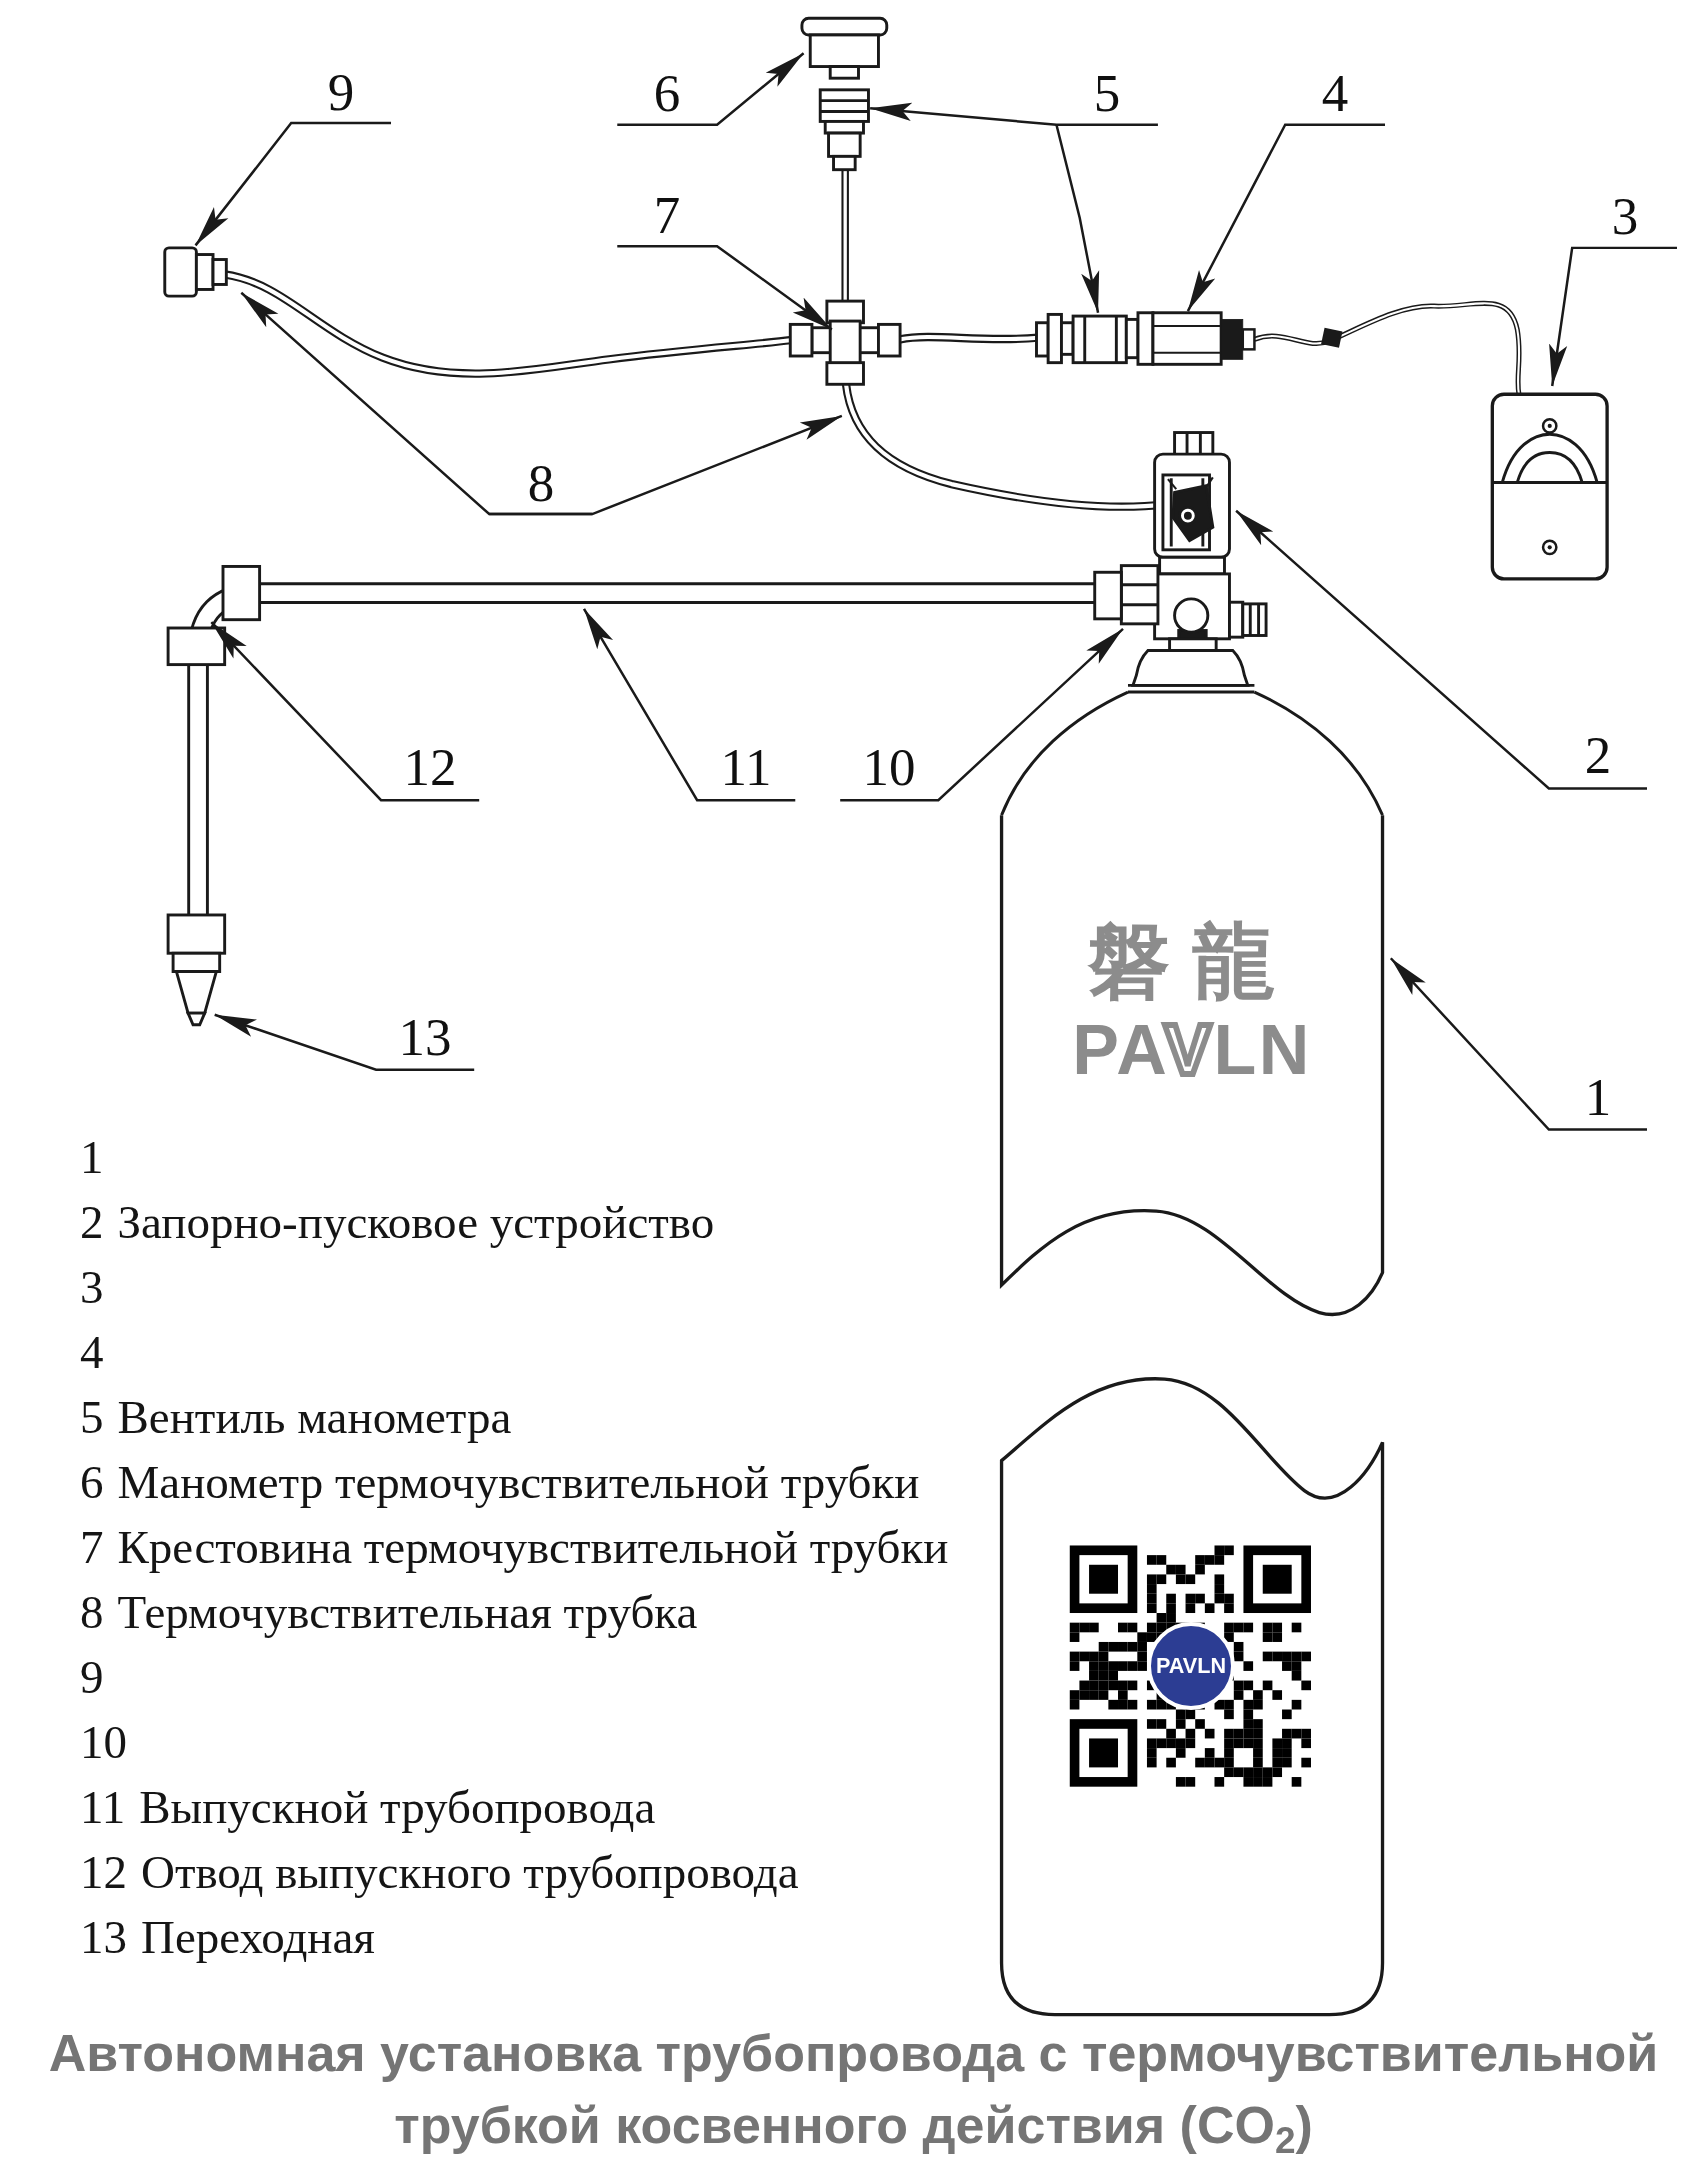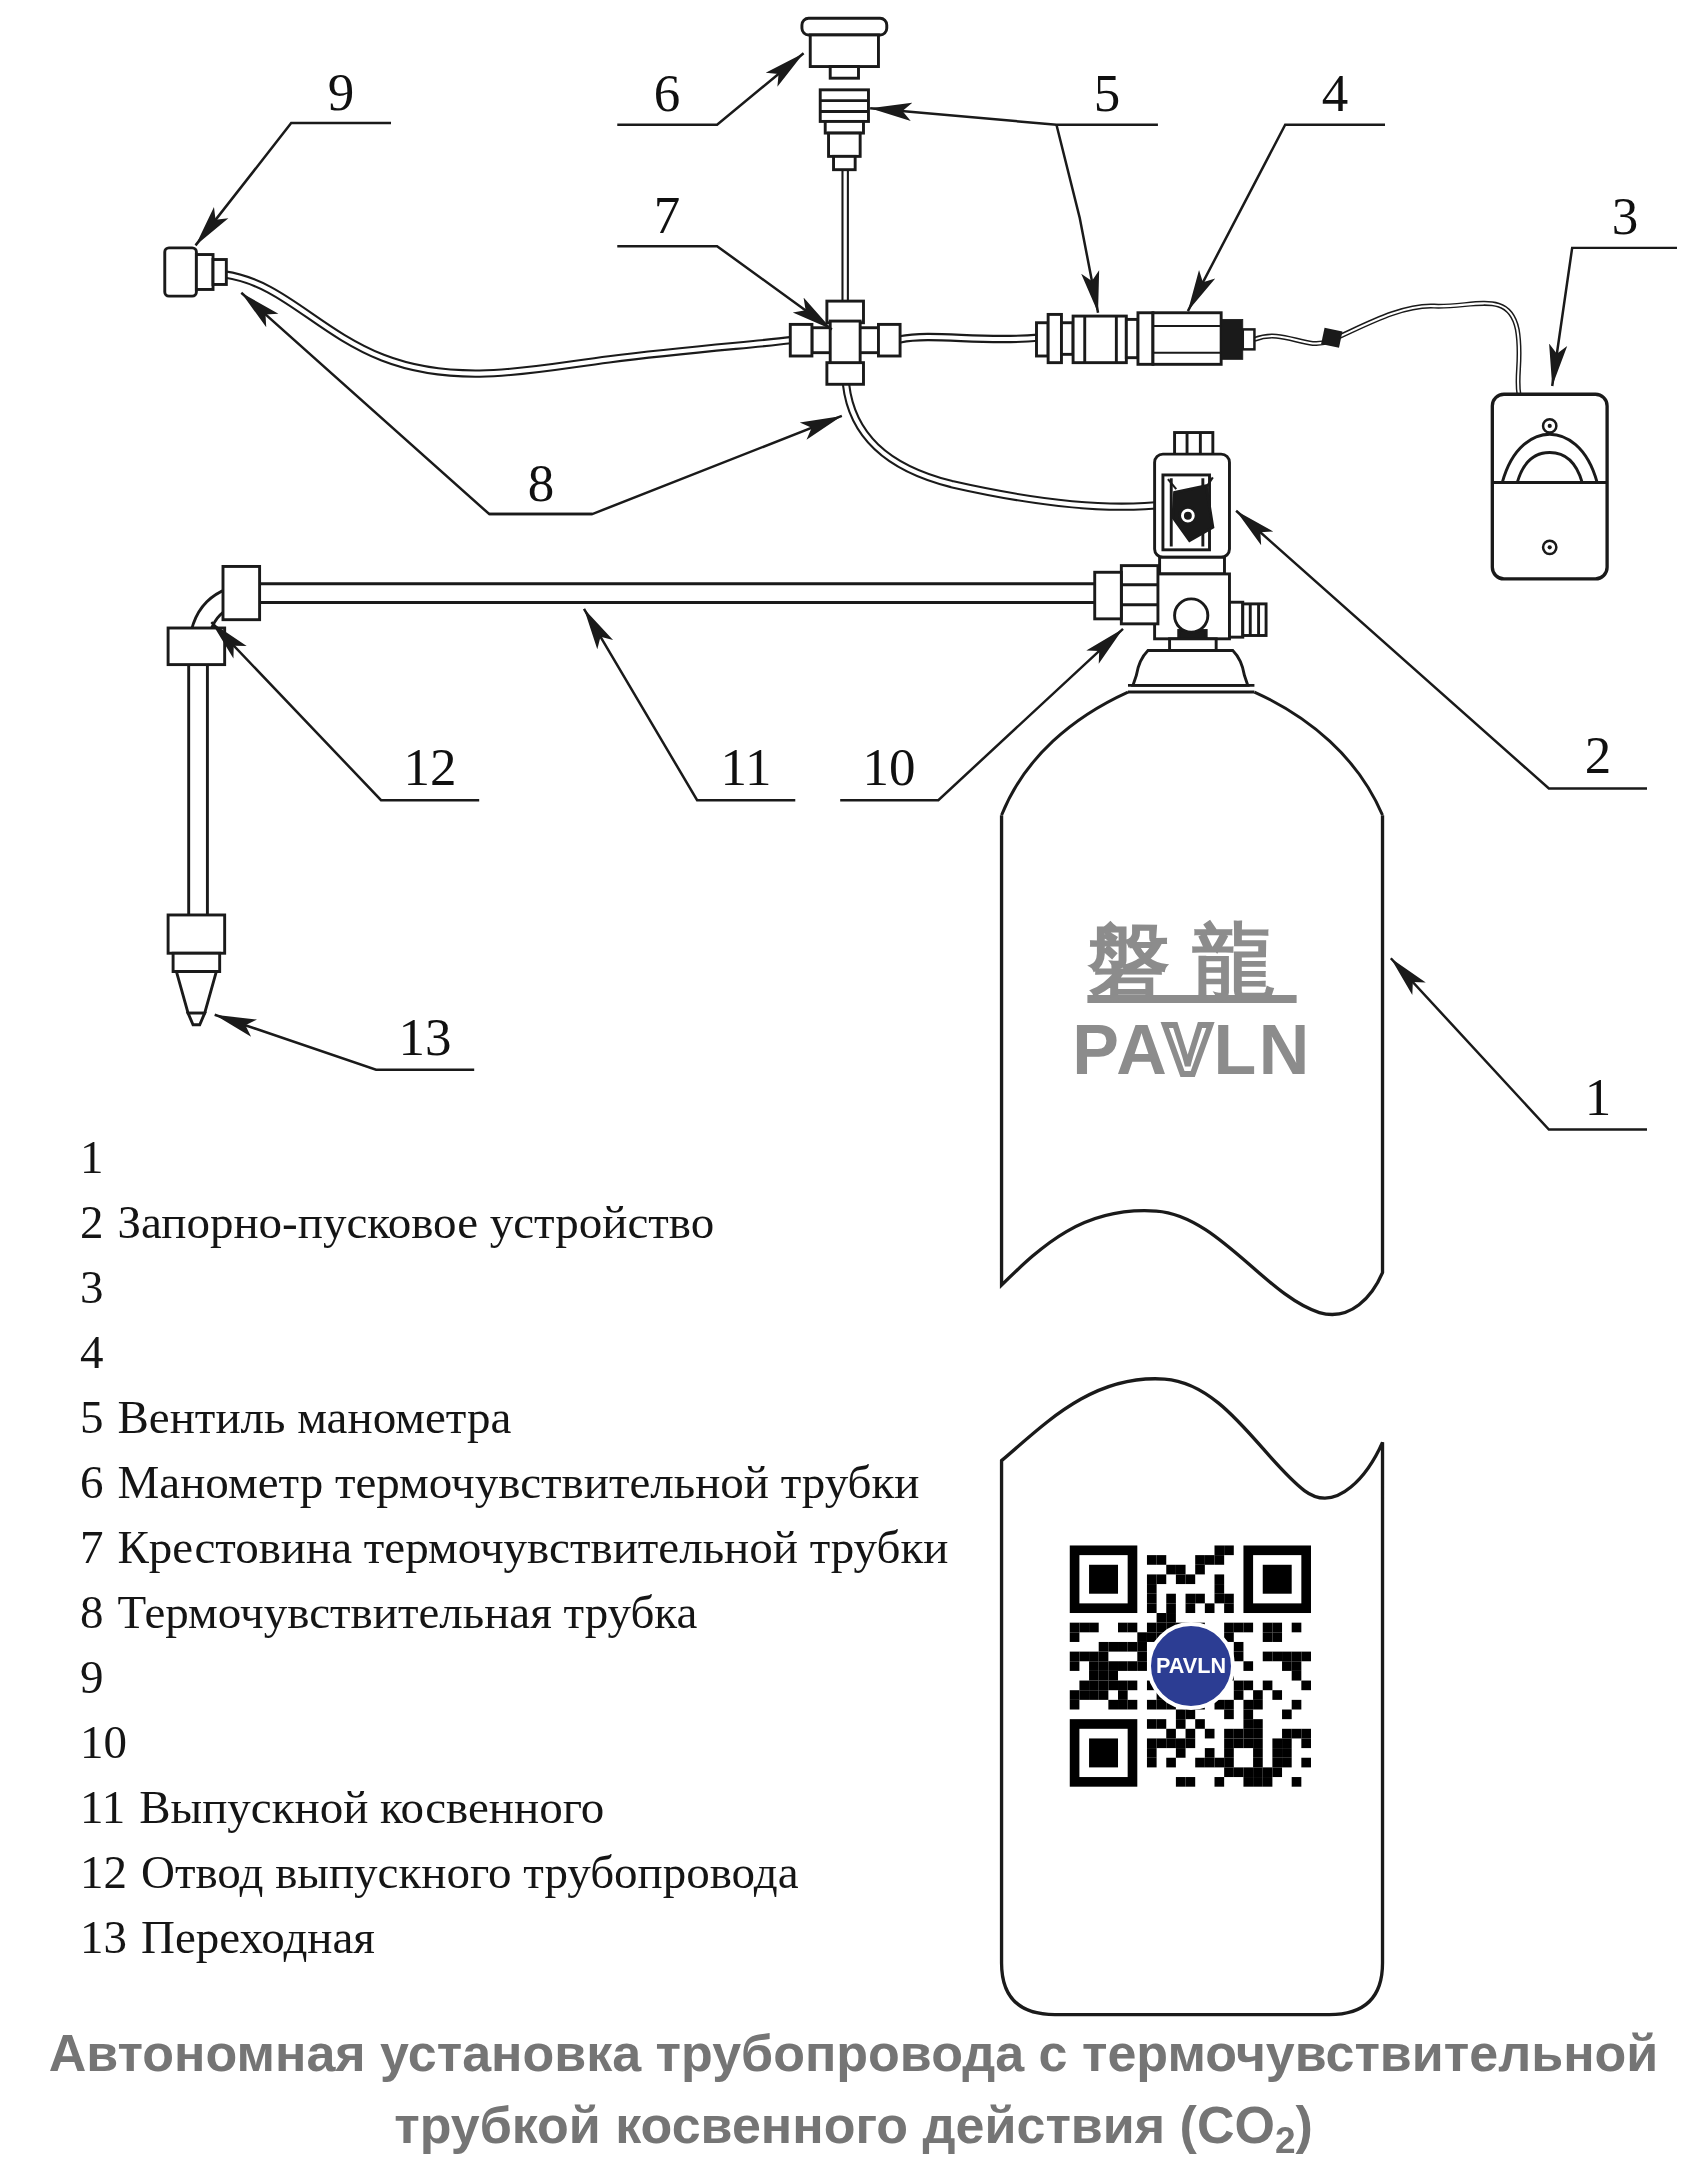--- a/index.html
+++ b/index.html
@@ -3,21 +3,21 @@
 <meta charset="utf-8">
 <style>
   html,body{margin:0;padding:0;background:#ffffff;}
   #stage{position:relative;width:1707px;height:2161px;background:#ffffff;overflow:hidden;
          font-family:"Liberation Serif", serif;color:#111;}
   svg{position:absolute;left:0;top:0;}
   .co{position:absolute;transform:translate(-50%,-50%);font-size:53px;line-height:1;
       font-family:"Liberation Serif", serif;color:#101010;}
   .brand-cn{position:absolute;left:1192px;top:963px;transform:translate(-50%,-50%);
       font-family:"DejaVu Sans", sans-serif;font-weight:bold;font-size:83px;letter-spacing:21.6px;
-      color:#8c8c8c;white-space:nowrap;text-decoration:underline;}
+      color:#8c8c8c;white-space:nowrap;}
   .brand-latin{position:absolute;left:1192px;top:1050px;transform:translate(-50%,-50%);
       font-family:"Liberation Sans", sans-serif;font-weight:bold;font-size:70px;letter-spacing:2.5px;
       color:#8c8c8c;white-space:nowrap;}
   .brand-latin .hollow{color:#ffffff;-webkit-text-stroke:5.8px #8c8c8c;}
   .legend{position:absolute;left:80px;top:1124px;}
   .legend .row{height:65px;display:flex;align-items:center;font-size:47px;color:#151515;white-space:nowrap;}
   .legend .num{display:inline-block;margin-right:14px;}
   .qr-badge{position:absolute;left:1191px;top:1666px;transform:translate(-50%,-50%);
       width:80px;height:80px;border-radius:50%;background:#2c3d93;border:4.2px solid #ffffff;
       display:flex;align-items:center;justify-content:center;}
@@ -459,21 +459,21 @@
         <span>Термочувствительная трубка</span>
       </div>
     <div class="row">
         <span class="num">9</span>
       </div>
     <div class="row">
         <span class="num">10</span>
       </div>
     <div class="row">
         <span class="num">11</span>
-        <span>Выпускной косвенного</span>
+        <span>Выпускной трубопровода</span>
       </div>
     <div class="row">
         <span class="num">12</span>
         <span>Отвод выпускного трубопровода</span>
       </div>
     <div class="row">
         <span class="num">13</span>
         <span>Переходная</span>
       </div>
   </div>

